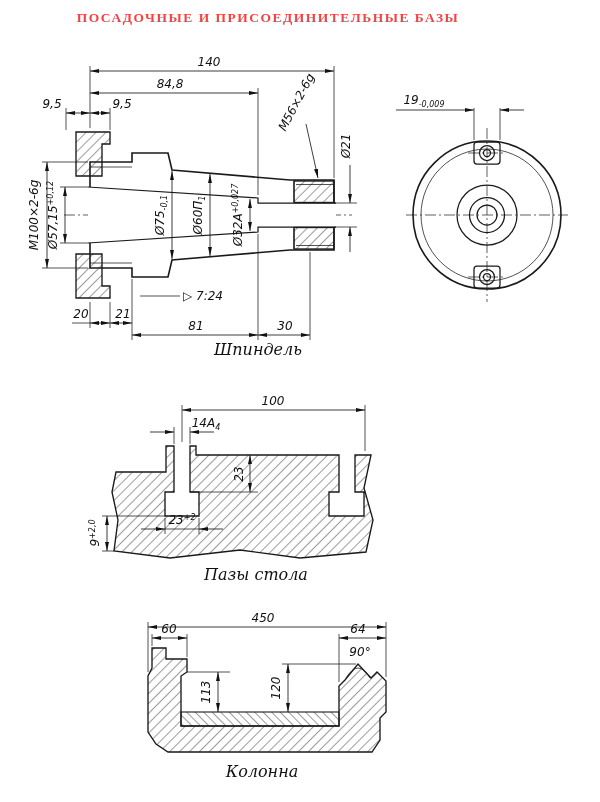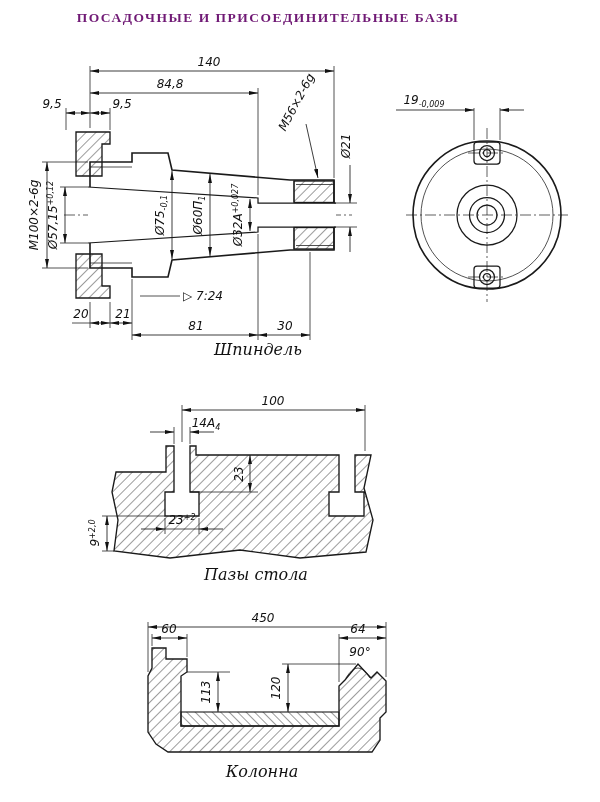--- a/index.html
+++ b/index.html
@@ -1,19 +1,19 @@
 <!DOCTYPE html>
 <html><head>
 <meta charset="utf-8">
 <style>
   html,body{margin:0;padding:0;background:#ffffff;}
   body{width:600px;height:802px;position:relative;font-family:"DejaVu Sans",sans-serif;}
   .title{position:absolute;top:10px;left:0;width:536px;text-align:center;
          font-family:"Liberation Serif",serif;font-weight:bold;font-size:13.5px;
-         letter-spacing:1.5px;color:#701a75;}
+         letter-spacing:1.5px;color:#ef4444;}
   svg{position:absolute;left:0;top:0;}
   svg text{font-family:"DejaVu Sans",sans-serif;font-style:italic;font-size:12px;fill:#111;}
   .ss{font-size:8px;}
   .cap{font-family:"DejaVu Serif",serif;font-size:16px;}
   .ol{stroke:#1a1a1a;stroke-width:1.6;fill:none;stroke-linejoin:miter;}
   .ol2{stroke:#1a1a1a;stroke-width:1.25;fill:none;}
   .thin{stroke:#1a1a1a;stroke-width:0.75;fill:none;}
   .dim{stroke:#1a1a1a;stroke-width:0.85;fill:none;}
   .cl{stroke:#1a1a1a;stroke-width:0.7;fill:none;stroke-dasharray:11,3,2,3;}
   .wfill{fill:#ffffff;stroke:none;}

